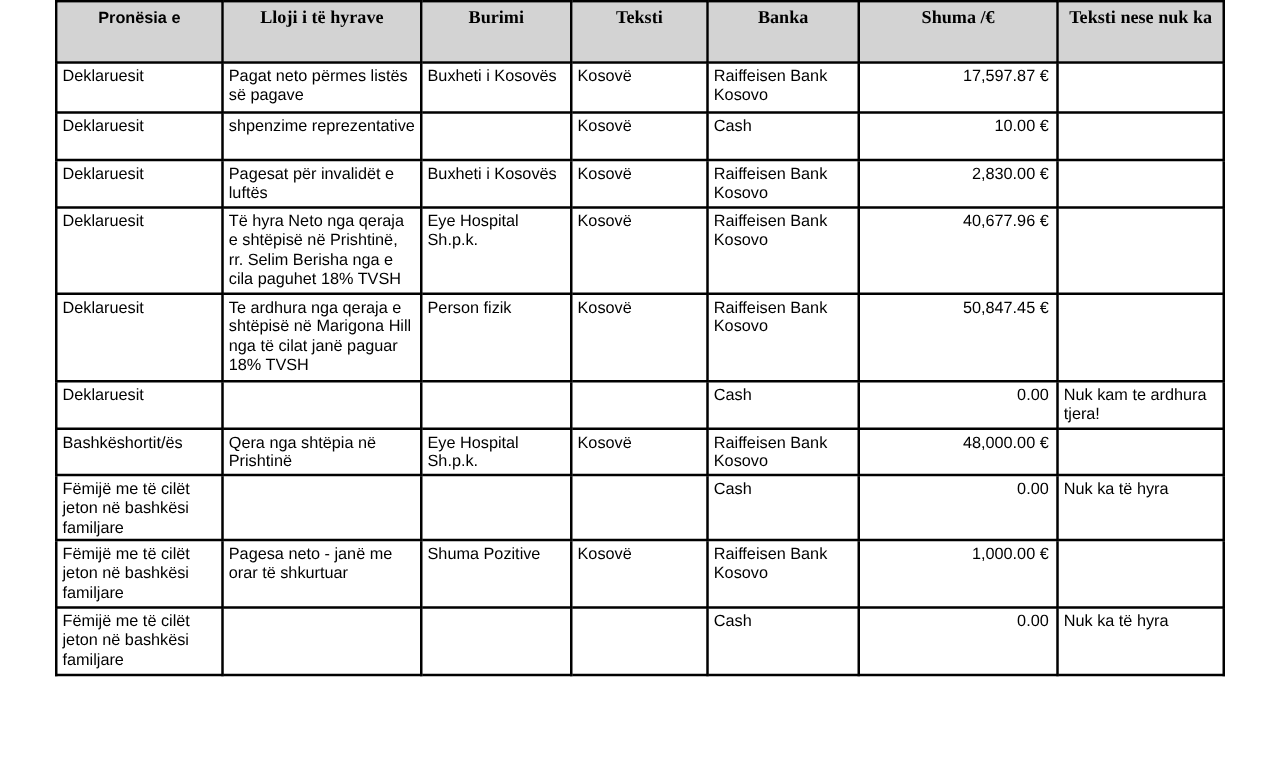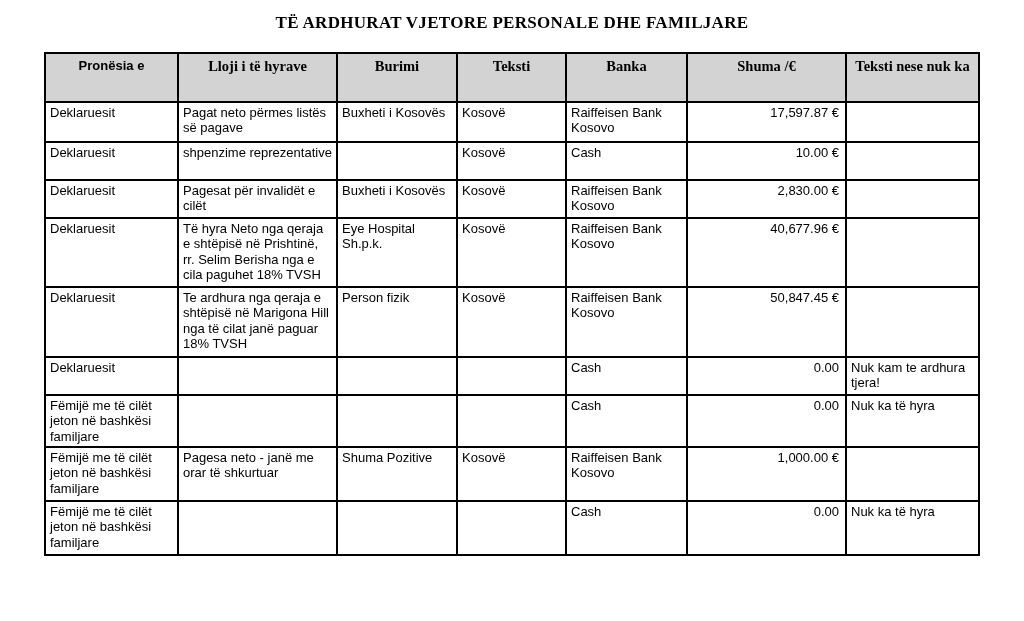--- a/index.html
+++ b/index.html
@@ -61,21 +61,20 @@
   }
   table.income-table td.note-cell {
     text-align: left;
     padding-right: 5px;
   }
 </style>
 </head>
 <body>
 
 <div class="page">
-  <h1 class="doc-title">TË ARDHURAT VJETORE PERSONALE DHE FAMILJARE</h1>
 
   <table class="income-table">
     <colgroup>
         <col style="width: 133px;">
         <col style="width: 159px;">
         <col style="width: 120px;">
         <col style="width: 109px;">
         <col style="width: 121px;">
         <col style="width: 159px;">
         <col style="width: 133px;">
@@ -105,21 +104,21 @@
           <td>Deklaruesit</td>
           <td>shpenzime reprezentative</td>
           <td></td>
           <td>Kosovë</td>
           <td>Cash</td>
           <td class="amount-cell">10.00 €</td>
           <td class="note-cell"></td>
         </tr>
         <tr style="height: 38px;">
           <td>Deklaruesit</td>
-          <td>Pagesat për invalidët e cilët</td>
+          <td>Pagesat për invalidët e luftës</td>
           <td>Buxheti i Kosovës</td>
           <td>Kosovë</td>
           <td>Raiffeisen Bank Kosovo</td>
           <td class="amount-cell">2,830.00 €</td>
           <td class="note-cell"></td>
         </tr>
         <tr style="height: 69px;">
           <td>Deklaruesit</td>
           <td>Të hyra Neto nga qeraja e shtëpisë në Prishtinë, rr. Selim Berisha nga e cila paguhet 18% TVSH</td>
           <td>Eye Hospital Sh.p.k.</td>
@@ -139,20 +138,29 @@
         </tr>
         <tr style="height: 38px;">
           <td>Deklaruesit</td>
           <td></td>
           <td></td>
           <td></td>
           <td>Cash</td>
           <td class="amount-cell">0.00</td>
           <td class="note-cell">Nuk kam te ardhura tjera!</td>
         </tr>
+        <tr style="height: 37px;">
+          <td>Bashkëshortit/ës</td>
+          <td>Qera nga shtëpia në Prishtinë</td>
+          <td>Eye Hospital Sh.p.k.</td>
+          <td>Kosovë</td>
+          <td>Raiffeisen Bank Kosovo</td>
+          <td class="amount-cell">48,000.00 €</td>
+          <td class="note-cell"></td>
+        </tr>
         <tr style="height: 52px;">
           <td>Fëmijë me të cilët jeton në bashkësi familjare</td>
           <td></td>
           <td></td>
           <td></td>
           <td>Cash</td>
           <td class="amount-cell">0.00</td>
           <td class="note-cell">Nuk ka të hyra</td>
         </tr>
         <tr style="height: 54px;">

